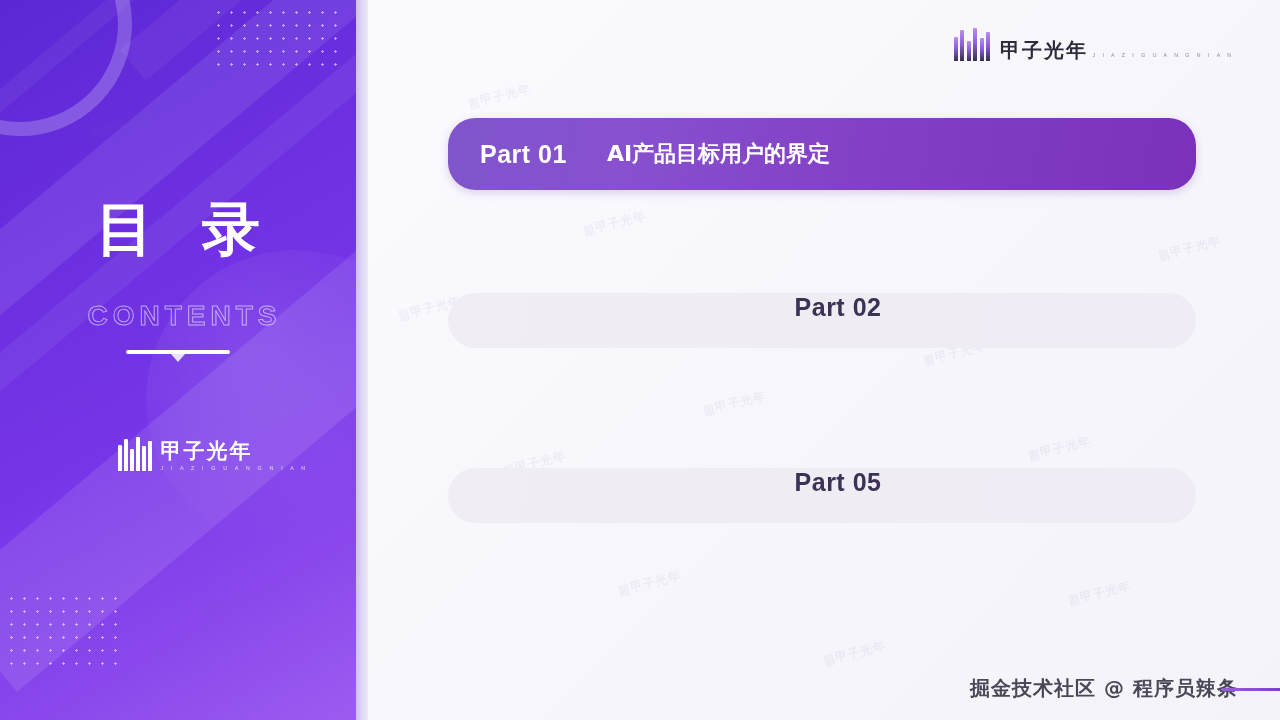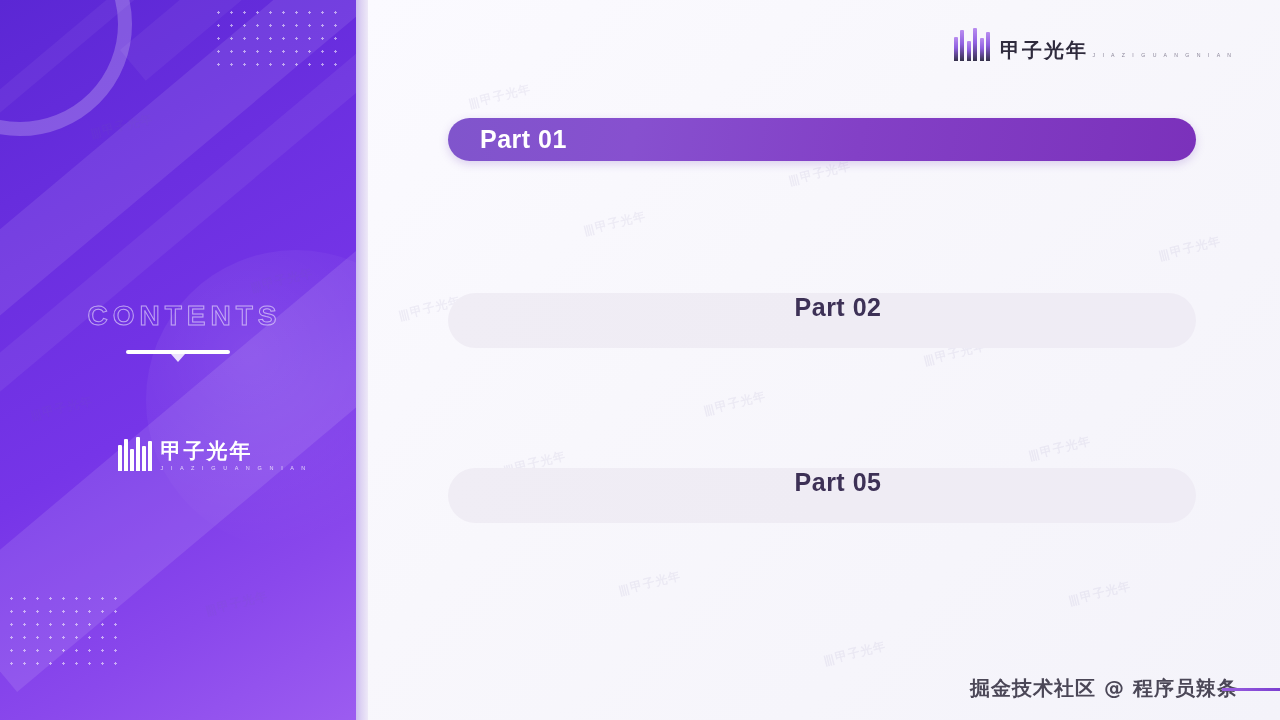--- a/index.html
+++ b/index.html
@@ -114,21 +114,21 @@
     font-family:"DejaVu Sans","Liberation Sans",sans-serif;
   }
   .brand .logo-en { color:#8b8699; font-size:5.2px; letter-spacing:3px; margin-top:3px; }
 
   
   .part-row {
     position:absolute; left:80px; width:748px; height:55px;
     border-radius:27.5px; display:flex; align-items:center;
   }
   .part-row.active {
-    top:118px; height:43px;
+    top:118px; height:72px;
     background:linear-gradient(100deg,#8055cc 0%,#8750cf 25%,#8340c6 55%,#7b31bb 100%);
     box-shadow:0 3px 10px rgba(110,60,180,0.22);
   }
   .part-row.inactive {
     background:linear-gradient(100deg,#f0edf5 0%,#efecf4 50%,#efecf5 100%);
     flex-direction:column;
   }
   .part-row.r2 { top:293px; }
   .part-row.r3 { top:468px; }
 
@@ -176,20 +176,21 @@
     <div class="soft-circle"></div>
     <div class="dots top-right"></div>
     <div class="dots bottom-left"></div>
 
     <div class="wm" style="left:90px; top:118px;">甲子光年</div>
     <div class="wm" style="left:30px; top:400px;">甲子光年</div>
     <div class="wm" style="left:250px; top:272px;">甲子光年</div>
     <div class="wm" style="left:205px; top:595px;">甲子光年</div>
 
     <div class="side-inner">
+      <div class="mulu">目 录</div>
       <div class="contents">CONTENTS</div>
       <div class="divider-wrap">
         <div class="divider-bar"></div>
         <div class="divider-chev"></div>
       </div>
 
       <div class="side-logo">
         <span class="logo-bars">
           <i style="height:26px"></i>
             <i style="height:32px"></i>
@@ -233,20 +234,21 @@
           <i style="height:29px"></i>
       </span>
       <span class="logo-text">
         <span class="logo-cn">甲子光年</span>
         <span class="logo-en">J I A Z I G U A N G N I A N</span>
       </span>
     </div>
 
     <div class="part-row active">
       <span class="part-label">Part  01</span>
+      <span class="part-title">AI产品目标用户的界定</span>
     </div>
 
     <div class="part-row inactive r2">
       <span class="part-label">Part  02</span>
     </div>
 
     <div class="part-row inactive r3">
       <span class="part-label">Part  05</span>
     </div>
 

